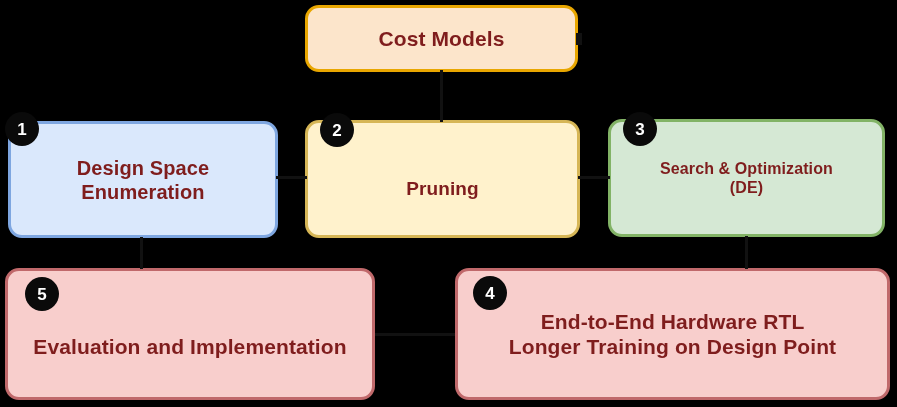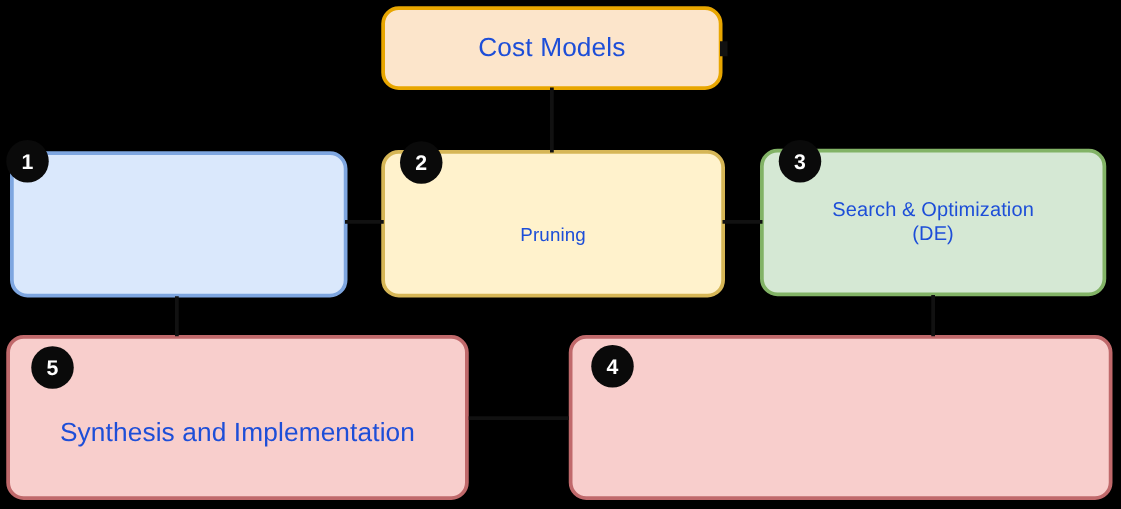--- a/index.html
+++ b/index.html
@@ -26,22 +26,22 @@
     box-sizing: border-box;
     border-style: solid;
     border-width: 3px;
     border-radius: 14px;
     display: flex;
     align-items: center;
     justify-content: center;
     text-align: center;
   }
   .node-label {
-    font-weight: normal;
-    color: #1d4ed8;
+    font-weight: bold;
+    color: #7f1d1d;
     line-height: 1.2;
     white-space: nowrap;
     letter-spacing: 0.1px;
   }
 
   
   .badge {
     position: absolute;
     width: 34px;
     height: 34px;
@@ -80,21 +80,21 @@
     border-color: #7EA6E0;
   }
   .node--one .node-label { font-size: 20px; }
 
   .node--two {
     left: 305px; top: 120px;
     width: 275px; height: 118px;
     background: #FFF2CC;
     border-color: #D6B656;
   }
-  .node--two .node-label { font-size: 15px; margin-top: 20px; }
+  .node--two .node-label { font-size: 19px; margin-top: 20px; }
 
   .node--three {
     left: 608px; top: 119px;
     width: 277px; height: 118px;
     background: #D5E8D4;
     border-color: #82B366;
   }
   .node--three .node-label { font-size: 16px; }
 
   .node--five {
@@ -128,40 +128,48 @@
   <div class="connector" style="left:745px; top:236px; width:3px; height:33px;"></div>
   <div class="connector" style="left:375px; top:333px; width:80px; height:3px;"></div>
   <div class="connector" style="left:140px; top:237px; width:3px; height:32px;"></div>
 
   <div class="node node--cost">
     <div class="node-label">Cost Models</div>
   </div>
 
   <div class="node node--one">
     <div class="badge" style="left:-6px; top:-12px;">1</div>
+    <div class="node-label">
+      <span>Design Space</span><br>
+      <span>Enumeration</span>
+    </div>
   </div>
 
   <div class="node node--two">
     <div class="badge" style="left:12px; top:-10px;">2</div>
     <div class="node-label">Pruning</div>
   </div>
 
   <div class="node node--three">
     <div class="badge" style="left:12px; top:-10px;">3</div>
     <div class="node-label overflow-label">
       <span>Search &amp; Optimization</span><br>
       <span>(DE)</span>
     </div>
   </div>
 
   <div class="node node--five">
     <div class="badge" style="left:17px; top:6px;">5</div>
     <div class="node-label overflow-label">
       <br>
-      <span>Synthesis and Implementation</span>
+      <span>Evaluation and Implementation</span>
     </div>
   </div>
 
   <div class="node node--four">
     <div class="badge" style="left:15px; top:5px;">4</div>
+    <div class="node-label overflow-label">
+      <span>End-to-End Hardware RTL</span><br>
+      <span>Longer Training on Design Point</span>
+    </div>
   </div>
 
 </div>
 
 </body></html>

